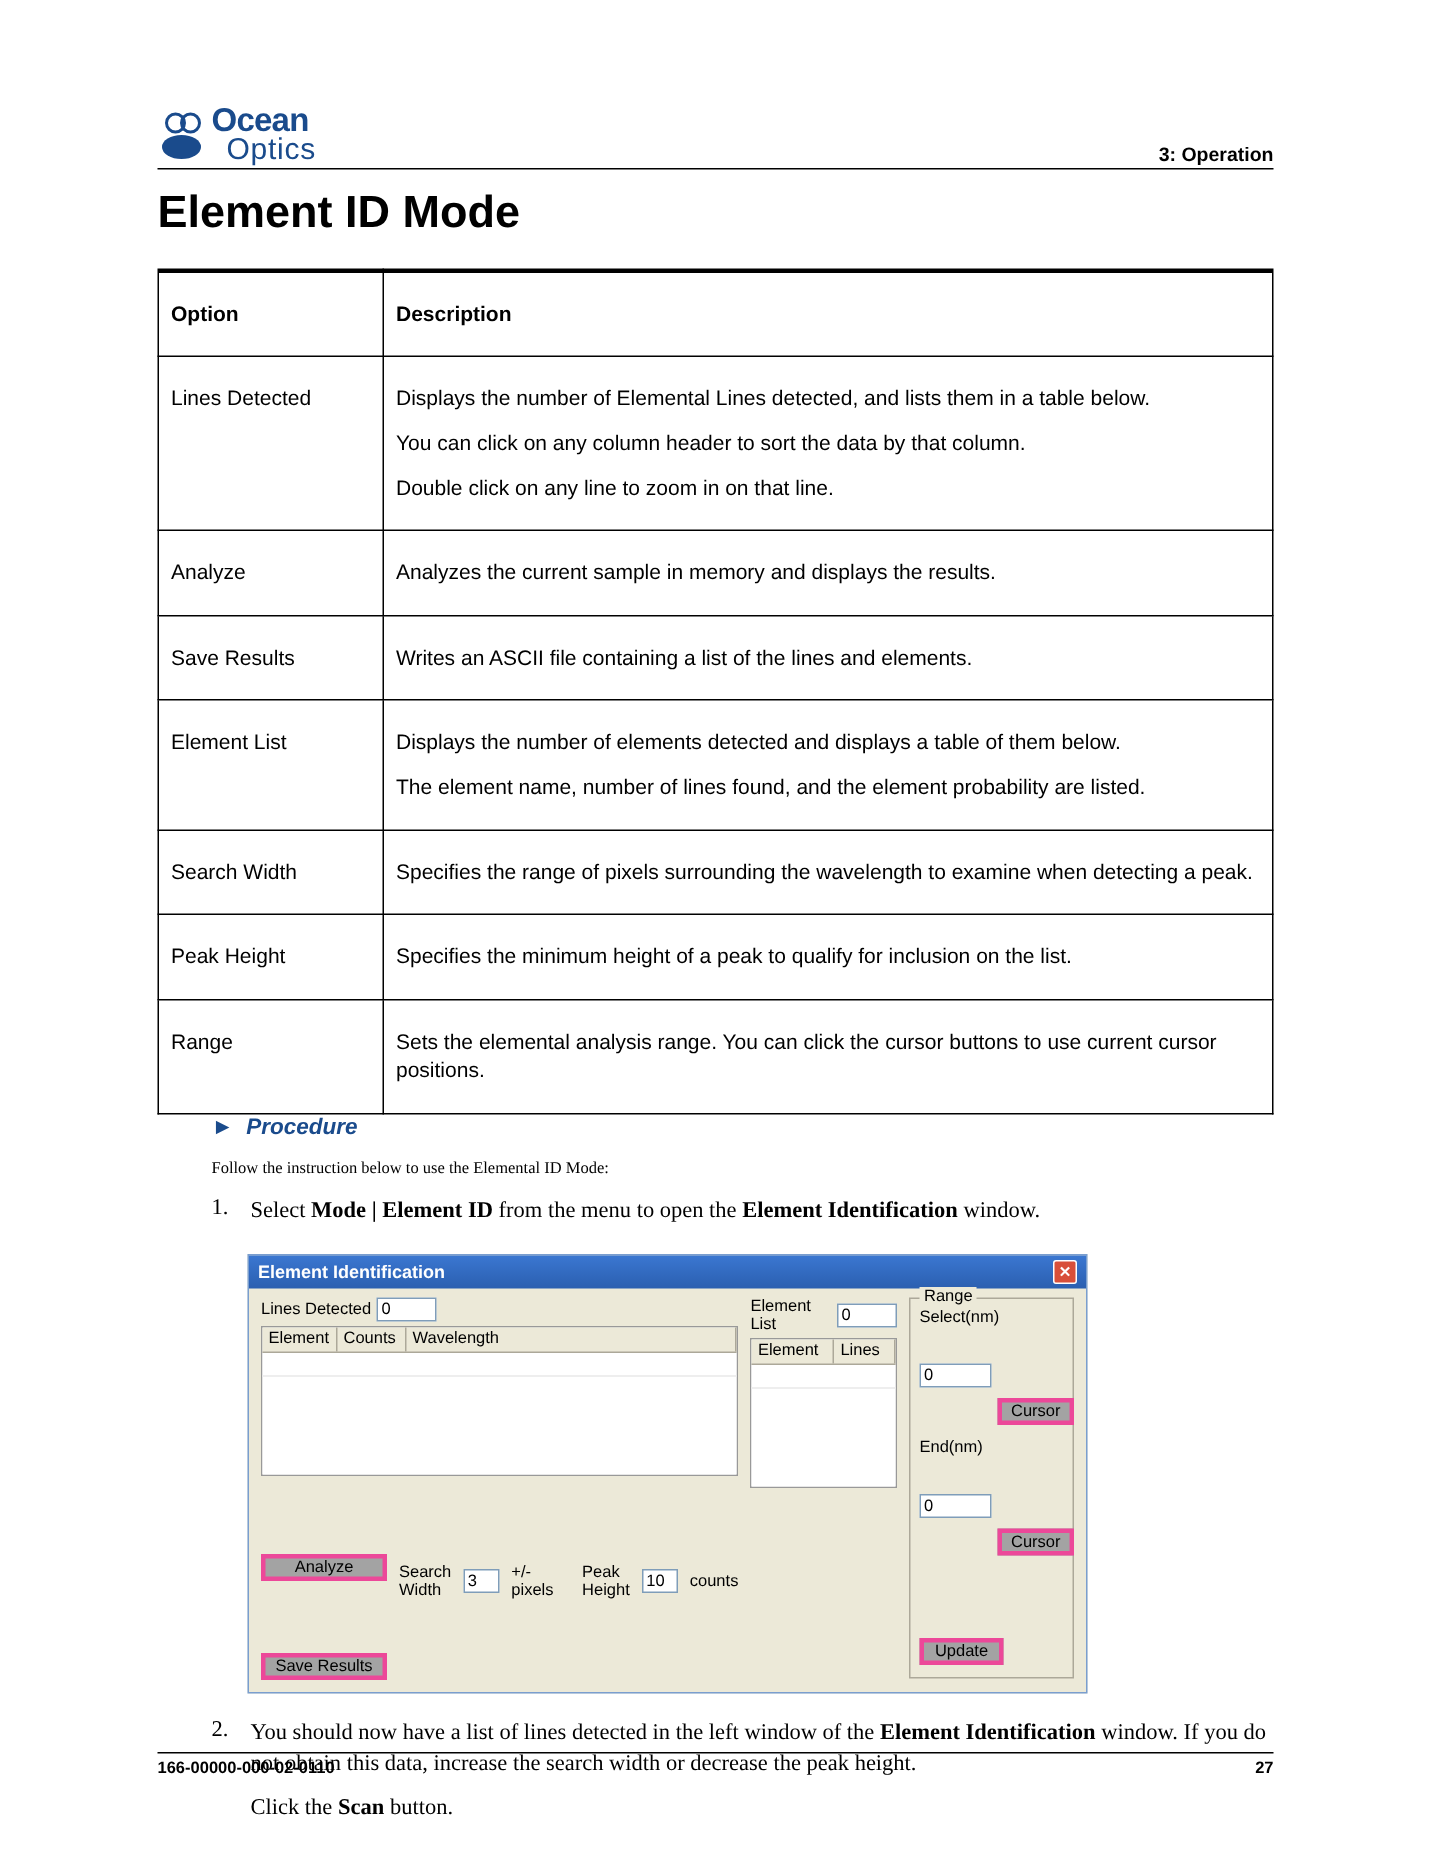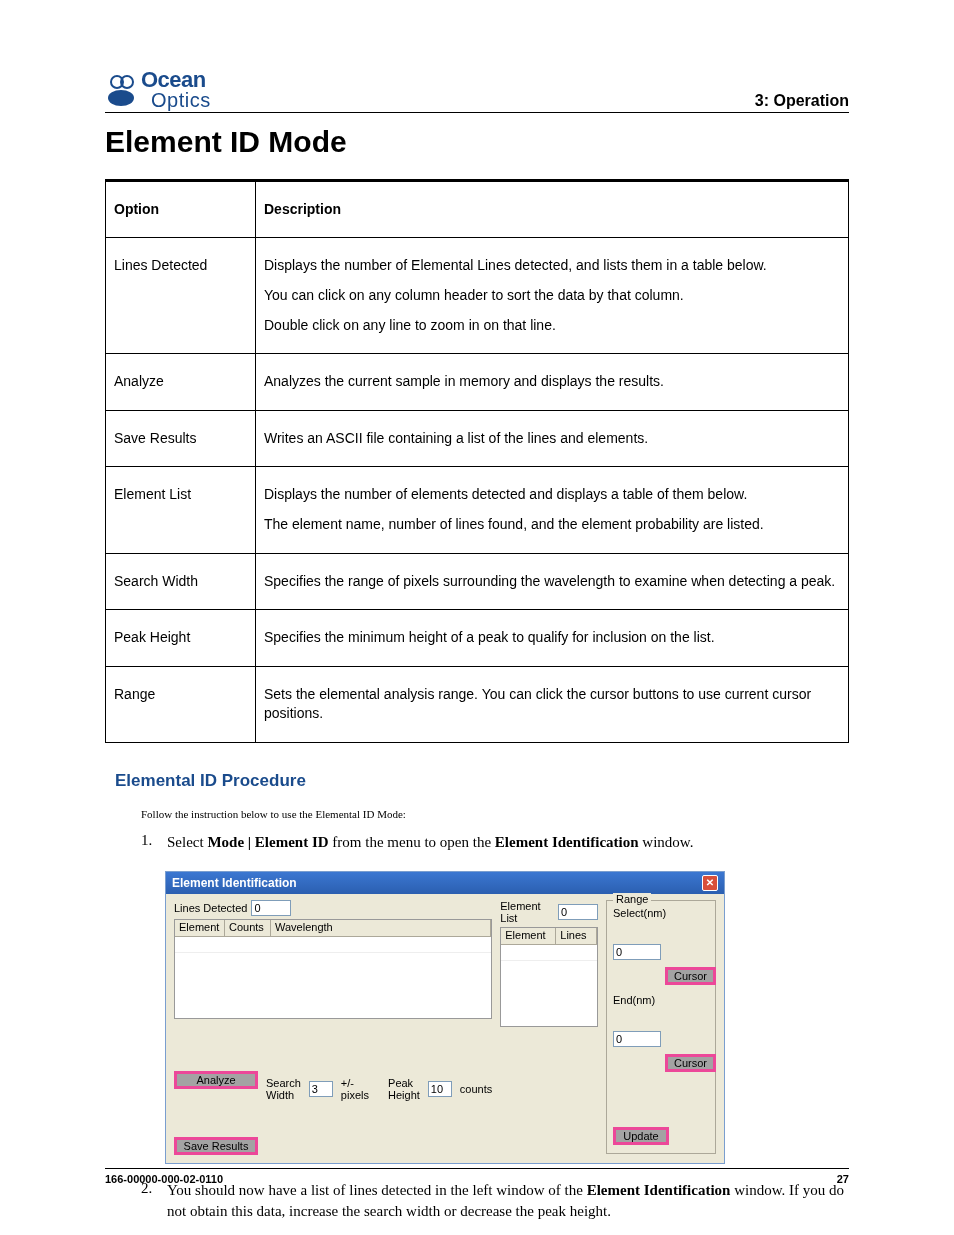--- a/index.html
+++ b/index.html
@@ -28,21 +28,21 @@
     gap: 4px;
   }
   .logo-text {
     font-family: Arial, sans-serif;
     line-height: 0.95;
     color: #1a4b8c;
   }
   .logo-text .line1 { font-size: 22px; font-weight: bold; letter-spacing: -0.5px; }
   .logo-text .line2 { font-size: 20px; font-weight: normal; padding-left: 10px; letter-spacing: 0.5px;}
   .hdr-right {
-    font-size: 16px;
+    font-size: 13px;
     font-weight: bold;
   }
   .title {
     font-size: 30px;
     font-weight: bold;
     margin: 12px 0 20px 0;
   }
   .options-table {
     border-collapse: collapse;
     width: 100%;
@@ -276,22 +276,25 @@
         </tr>
         <tr>
           <td class="col-opt">Range</td>
           <td>
             <p>Sets the elemental analysis range. You can click the cursor buttons to use current cursor positions.</p>
           </td>
         </tr>
       </tbody>
   </table>
 
-  <div class="subhead">Elemental ID Procedure</div>
-
+
+  <div class="proc-line">
+    <span class="proc-arrow">►</span>
+    &nbsp;<span class="proc-label">Procedure</span>
+  </div>
 
   <div class="body-text">Follow the instruction below to use the Elemental ID Mode:</div>
 
   <div class="list">
     <div class="list-item">
       <div class="list-num">1.</div>
       <div class="list-body">
           <p id="step0-text"><span>Select </span><span class="bold">Mode | Element ID</span><span> from the menu to open the </span><span class="bold">Element Identification</span><span> window.</span></p>
         </div>
     </div>

